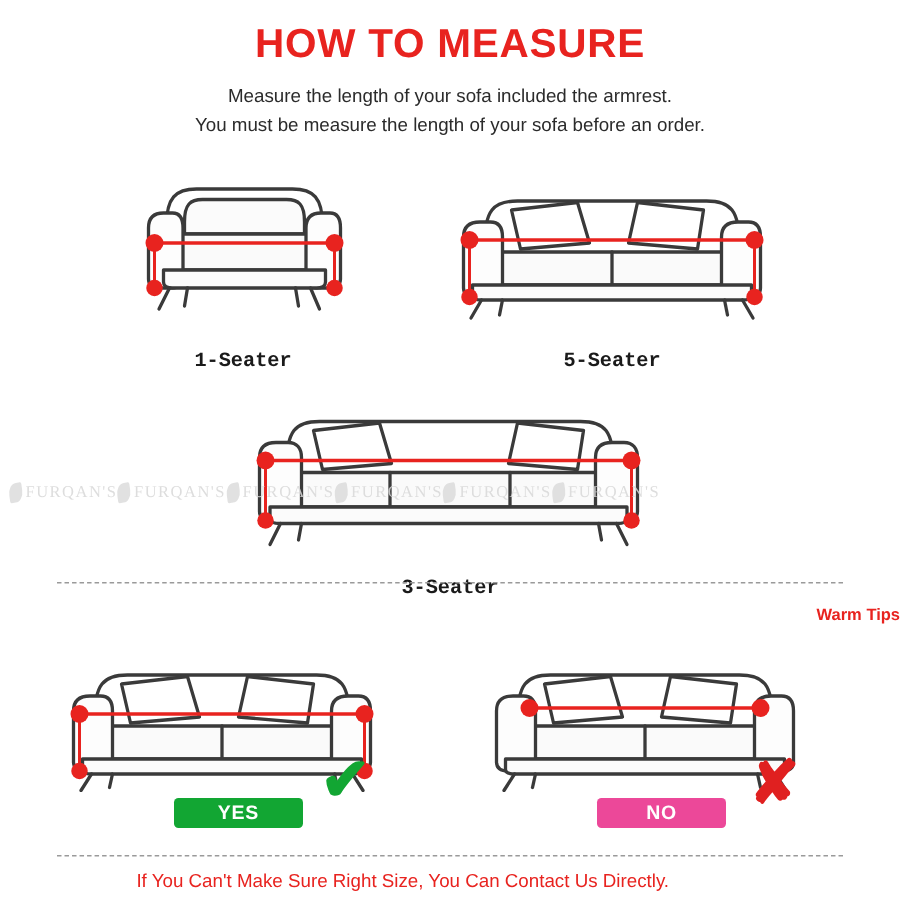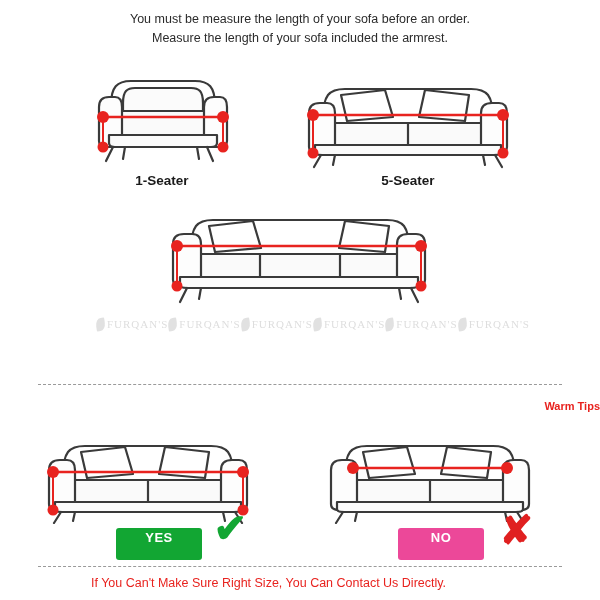--- a/index.html
+++ b/index.html
@@ -46,39 +46,40 @@
     justify-content: center;
     align-items: flex-end;
     gap: 46px;
     margin-top: 10px;
   }
   .sofa-block { text-align: center; }
   .sofa-caption {
     font-size: 13.5px;
     font-weight: bold;
     color: #1a1a1a;
-    margin-top: 4px;
+    margin-top: 20px;
+    font-family: Liberation Mono, monospace;
   }
   .row-2 {
     position: relative;
     display: flex;
     justify-content: center;
     margin-top: 4px;
   }
 
   
   .watermark-band {
     position: absolute;
     left: 0;
     top: 296px;
     width: 536px;
     height: 36px;
     display: flex;
     align-items: center;
-    justify-content: flex-end;
+    justify-content: flex-start;
     padding: 0 6px;
     box-sizing: border-box;
     pointer-events: none;
     z-index: 5;
   }
   .wm {
     font-size: 11px;
     color: #d8d8d8;
     letter-spacing: 1px;
     font-family: "Liberation Serif", serif;
@@ -129,21 +130,21 @@
     gap: 30px;
   }
   .tip-block {
     position: relative;
     width: 252px;
     text-align: center;
   }
   .badge {
     display: inline-block;
     width: 86px;
-    height: 32px;
+    height: 20px;
     line-height: 20px;
     border-radius: 3px;
     color: #ffffff;
     font-size: 13px;
     font-weight: bold;
     letter-spacing: 0.5px;
     margin-top: 4px;
   }
   .badge.yes { background: #12a633; }
   .badge.no  { background: #ec4899; }
@@ -167,24 +168,25 @@
     color: #e8231f;
   }
 
   svg { display: block; }
 </style>
 </head>
 <body>
 
 <div class="page">
 
+  <h1 class="title">HOW TO MEASURE</h1>
 
   <div class="subtitle">
+    <div>Measure the length of your sofa included the armrest.</div>
     <div>You must be measure the length of your sofa before an order.</div>
-    <div>Measure the length of your sofa included the armrest.</div>
   </div>
 
   <div class="row-1">
 
     <div class="sofa-block">
       <svg width="170" height="110" viewBox="0 0 170 110">
         <g fill="none" stroke="#3a3a3a" stroke-width="2.2" stroke-linejoin="round" stroke-linecap="round">
 
           <path d="M34 46 C34 28 40 22 54 22 L118 22 C132 22 138 28 138 46 L138 52"></path>
 
@@ -283,20 +285,21 @@
         <g>
           <line x1="22" y1="54" x2="266" y2="54" stroke="#e8231f" stroke-width="2.4"></line>
           <circle cx="22" cy="54" r="6" fill="#e8231f"></circle>
           <circle cx="266" cy="54" r="6" fill="#e8231f"></circle>
           <line x1="22" y1="54" x2="22" y2="94" stroke="#e8231f" stroke-width="2"></line>
           <line x1="266" y1="54" x2="266" y2="94" stroke="#e8231f" stroke-width="2"></line>
           <circle cx="22" cy="94" r="5.5" fill="#e8231f"></circle>
           <circle cx="266" cy="94" r="5.5" fill="#e8231f"></circle>
         </g>
       </svg>
+      <div class="sofa-caption">3-Seater</div>
     </div>
   </div>
 
   <div class="watermark-band">
     <span class="wm">
         <span class="leaf"></span>
         <span>FURQAN'S</span>
       </span>
     <span class="wm">
         <span class="leaf"></span>

